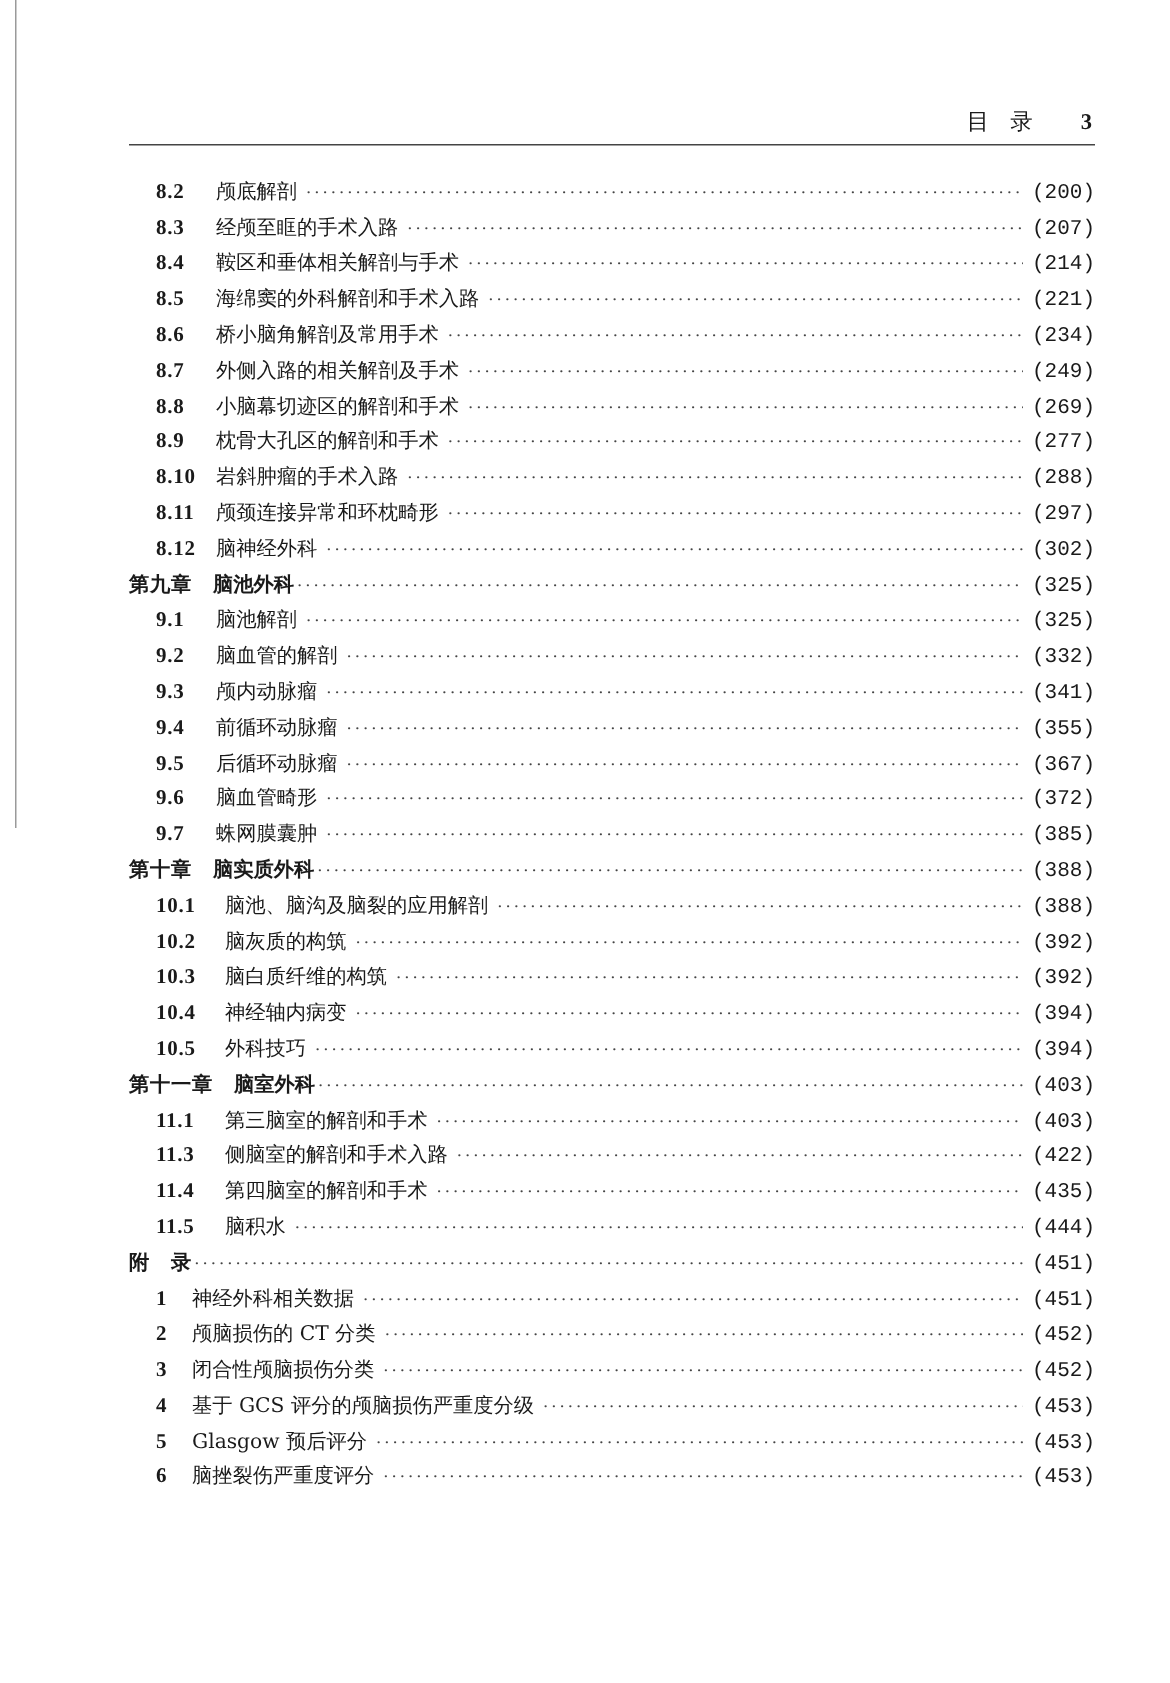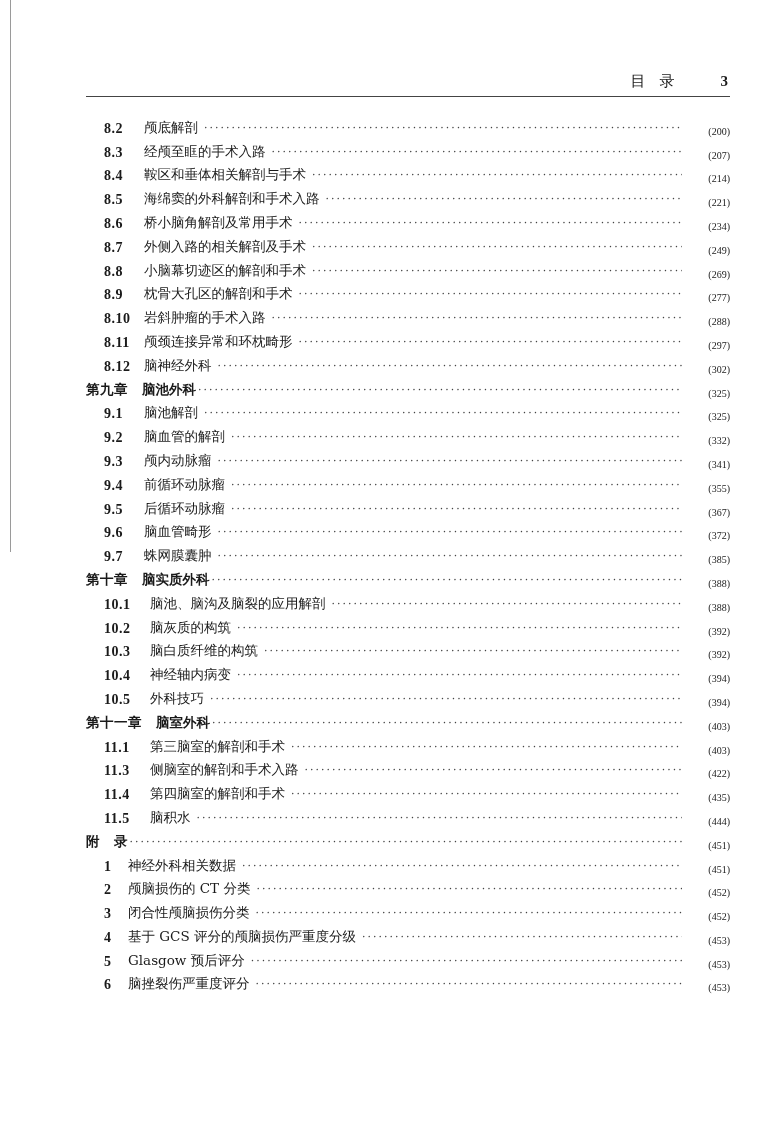--- a/index.html
+++ b/index.html
@@ -1,29 +1,29 @@
 <!DOCTYPE html>
 <html><head>
 <meta charset="utf-8">
 <style>
   html, body { margin:0; padding:0; background:#ffffff; }
   body { width:780px; height:1122px; position:relative; overflow:hidden;
          font-family: "DejaVu Serif", "Liberation Serif", serif; color:#1a1a1a; }
   .edge-line { position:absolute; left:10px; top:0; width:1px; height:552px; background:#9a9a9a; }
-  .running-head { position:absolute; right:52px; top:72px; font-size:15px; display:flex; align-items:baseline; gap:32px; }
+  .running-head { position:absolute; right:52px; top:72px; font-size:15px; display:flex; align-items:baseline; gap:18px; }
   .running-head .title { letter-spacing:14px; }
   .running-head .pageno { font-family:"Liberation Serif", serif; font-weight:bold; font-size:15px; }
   .head-rule { position:absolute; left:86px; top:96px; width:644px; height:1px; background:#444; }
   .toc { position:absolute; left:86px; top:113px; width:644px; }
   .row { display:flex; align-items:flex-end; height:23.8px; font-size:13.5px; white-space:nowrap; }
   .row .num { font-family:"Liberation Serif", serif; font-weight:bold; font-size:14px; letter-spacing:0.5px; }
   .row .label { margin-left:10px; }
   .row .leader { flex:1; overflow:hidden; margin:0 4px 0 6px; color:#444; font-size:11px; letter-spacing:2px; height:14px; line-height:12px; }
   .row .leader::before { content:"·································································································································"; }
-  .row .page { font-family:Liberation Serif, serif; font-size:10px; width:44px; text-align:right; }
+  .row .page { font-family:Liberation Mono, monospace; font-size:14px; width:44px; text-align:right; }
   .row.sec { padding-left:18px; }
   .row.sec .num { min-width:30px; }
   .row.sec2 .num { min-width:36px; }
   .row.chap .num { font-family:Liberation Serif, serif; font-weight:bold; font-size:13.5px; }
   .row.chap .label { font-family:"DejaVu Sans", sans-serif; font-weight:bold; margin-left:14px; }
   .row.chap .leader { margin-left:2px; }
   .row.app { padding-left:18px; }
   .row.app .num { min-width:14px; }
 </style>
 </head>

